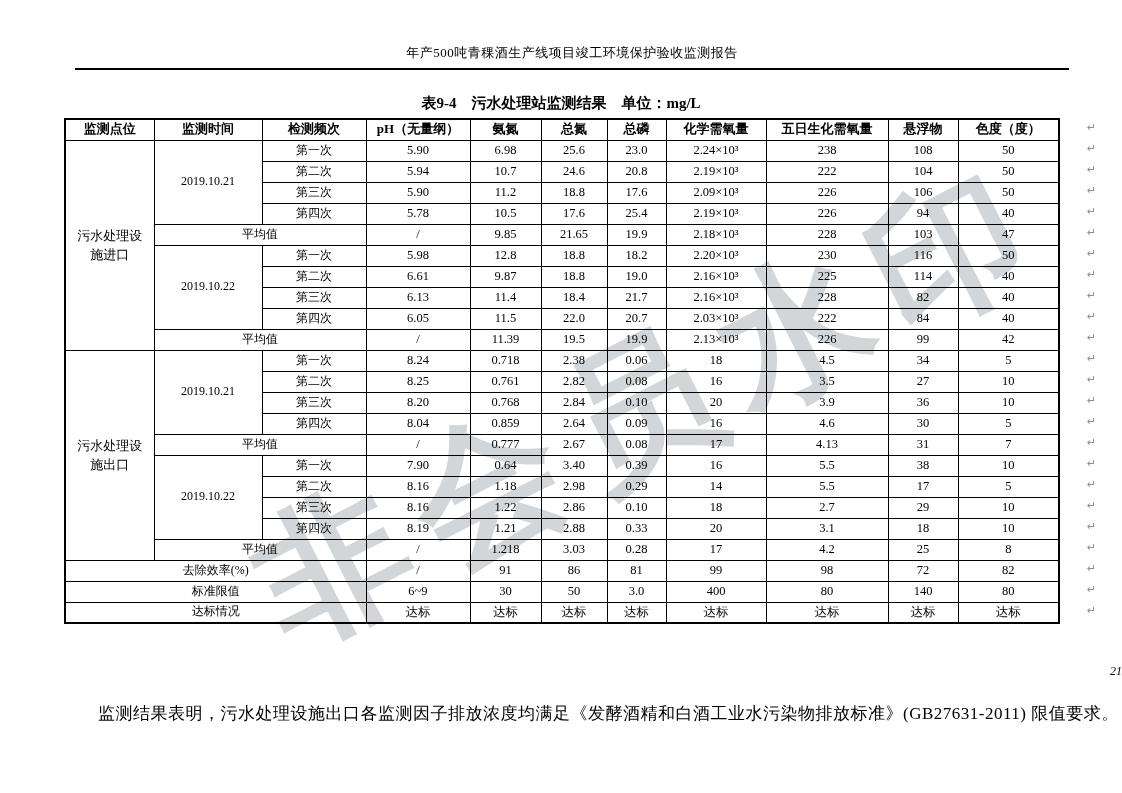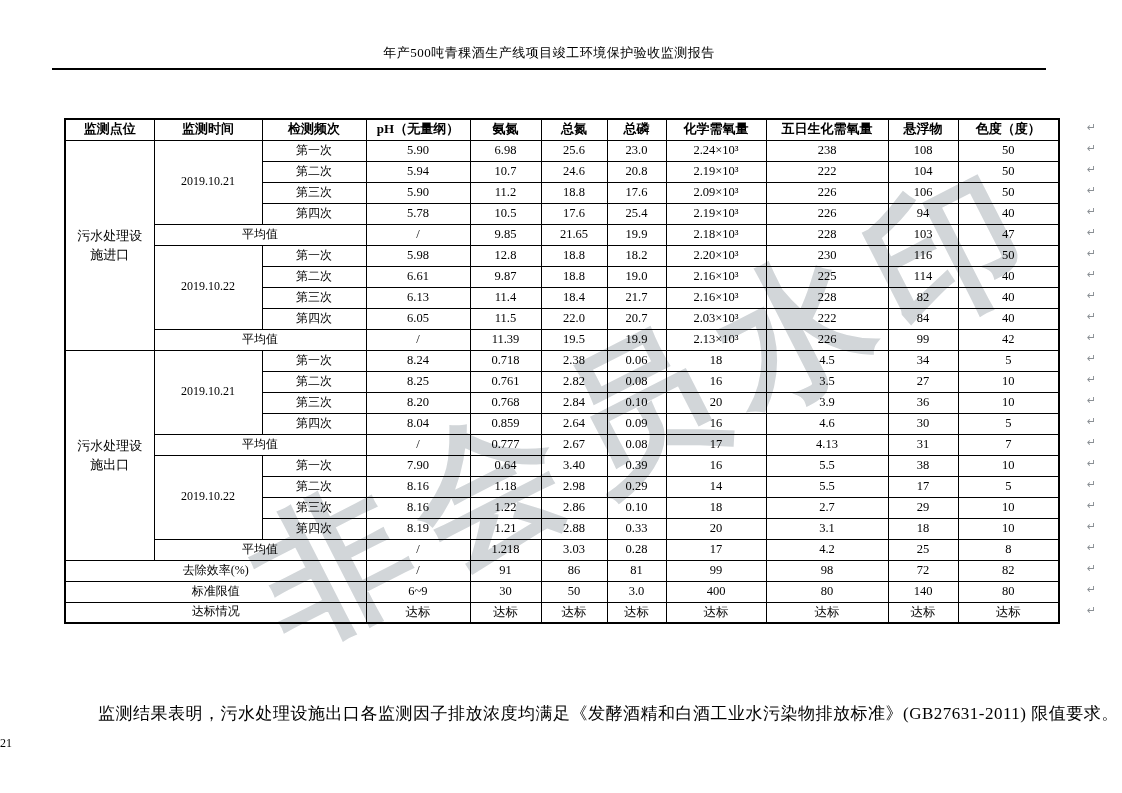--- a/index.html
+++ b/index.html
@@ -4,21 +4,21 @@
 <style>
   * { margin:0; padding:0; box-sizing:border-box; }
   html,body { background:#888; }
   .page {
     position:relative; width:1122px; height:793px;
     background:#ffffff; overflow:hidden; margin:0 auto;
     font-family:"Liberation Serif","DejaVu Serif",serif;
     color:#000;
   }
   .doc-header {
-    position:absolute; top:44px; left:52px; width:994px;
+    position:absolute; top:44px; left:75px; width:994px;
     text-align:center; font-size:13px; letter-spacing:0.5px;
     border-bottom:2px solid #000; padding-bottom:6px; z-index:1;
   }
   .table-title {
     position:absolute; top:94px; left:64px; width:994px;
     text-align:center; font-size:15px; font-weight:bold; z-index:1;
   }
   .table-wrap { position:absolute; top:118px; left:64px; width:1018px; z-index:1; }
   table.monitor {
     border-collapse:collapse; table-layout:fixed; width:994px;
@@ -46,33 +46,34 @@
     color:#d2d6d9; font-weight:bold;
     transform:rotate(-27deg); transform-origin:center;
     pointer-events:none; white-space:nowrap;
   }
   .footer-note {
     position:absolute; top:702px; left:64px; width:1010px;
     font-size:17px; text-indent:2em; letter-spacing:0.5px;
     white-space:nowrap; z-index:1;
   }
   .page-number {
-    position:absolute; top:736px; left:0; width:100%;
-    text-align:left; font-size:12px; z-index:1;
+    position:absolute; top:664px; left:0; width:100%;
+    text-align:right; font-size:12px; z-index:1;font-style:italic;
   }
 </style>
 </head>
 <body>
 
 <div class="page">
 
   <div class="watermark">非会员水印</div>
 
   <div class="doc-header">年产500吨青稞酒生产线项目竣工环境保护验收监测报告</div>
 
+  <div class="table-title">表9-4　污水处理站监测结果　单位：mg/L</div>
 
   <div class="table-wrap">
     <table class="monitor">
       <colgroup>
         <col style="width:89px">
           <col style="width:108px">
           <col style="width:104px">
         <col style="width:104px">
           <col style="width:71px">
           <col style="width:66px">

